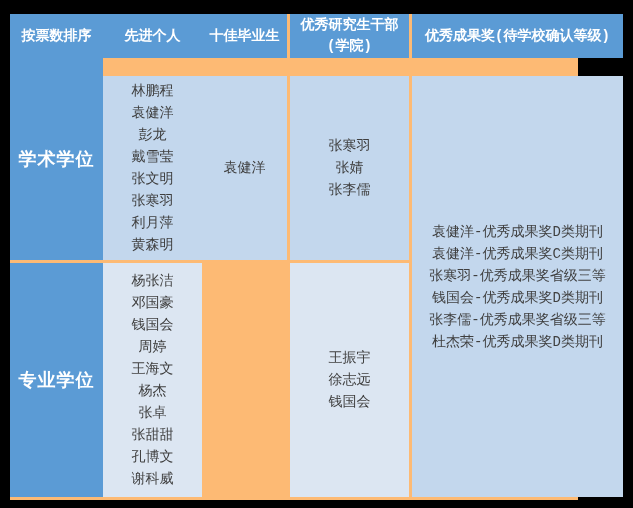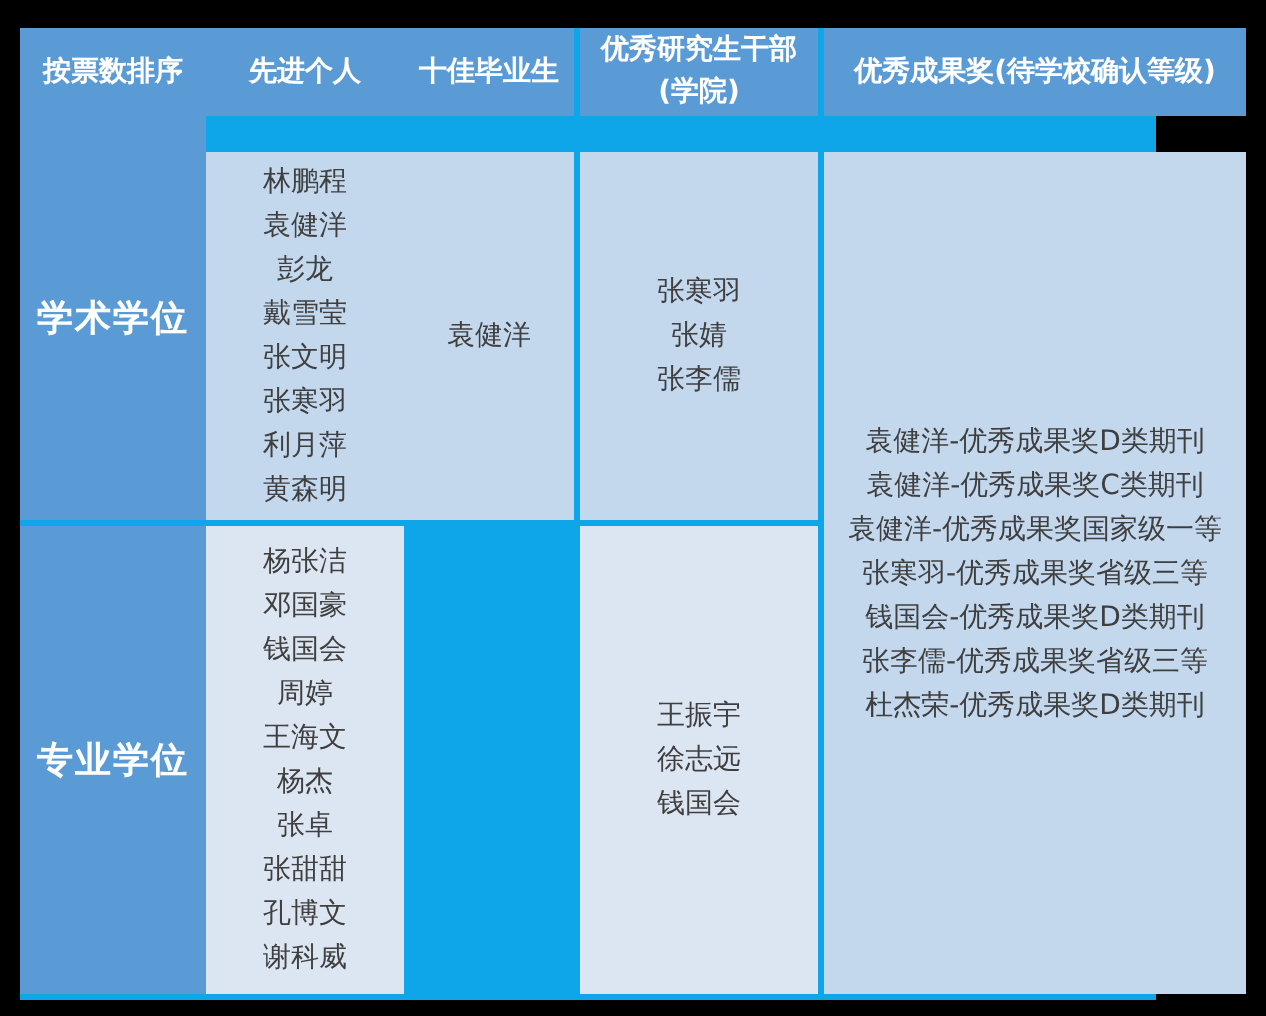--- a/index.html
+++ b/index.html
@@ -6,24 +6,25 @@
   body{
     width:633px;height:508px;
     background:#000;
     position:relative;
     font-family:"DejaVu Sans","Liberation Sans",sans-serif;
     overflow:hidden;
   }
   .award-table{
     position:absolute;left:10px;top:14px;
     width:568px;height:486px;
-    background:#0ea5e9;
+    background:#fdba74;
     display:grid;
     grid-template-columns:93px 99px 85px 3px 119px 3px 211px;
     grid-template-rows:44px 202px 3px 234px 3px;
+    font-family:Liberation Mono, monospace;
   }
   .cell{display:flex;flex-direction:column;align-items:center;justify-content:center;}
   .hdr{
     background:#5b9bd5;color:#ffffff;
     font-weight:bold;font-size:14px;line-height:21px;
     text-align:center;white-space:nowrap;
   }
   .cat{
     background:#5b9bd5;color:#ffffff;
     font-weight:bold;font-size:18px;letter-spacing:1px;
@@ -68,21 +69,20 @@
     </div>
   <div class="cell list band1 c4 r1">
       <div>张寒羽</div>
       <div>张婧</div>
       <div>张李儒</div>
     </div>
 
   <div class="cell list band1 c5 rspan">
       <div>袁健洋-优秀成果奖D类期刊</div>
       <div>袁健洋-优秀成果奖C类期刊</div>
-      <div>袁健洋-优秀成果奖国家级一等</div>
       <div>张寒羽-优秀成果奖省级三等</div>
       <div>钱国会-优秀成果奖D类期刊</div>
       <div>张李儒-优秀成果奖省级三等</div>
       <div>杜杰荣-优秀成果奖D类期刊</div>
     </div>
 
   <div class="cell cat c1 r2">专业学位</div>
   <div class="cell list band2 c2 r2">
       <div>杨张洁</div>
       <div>邓国豪</div>

